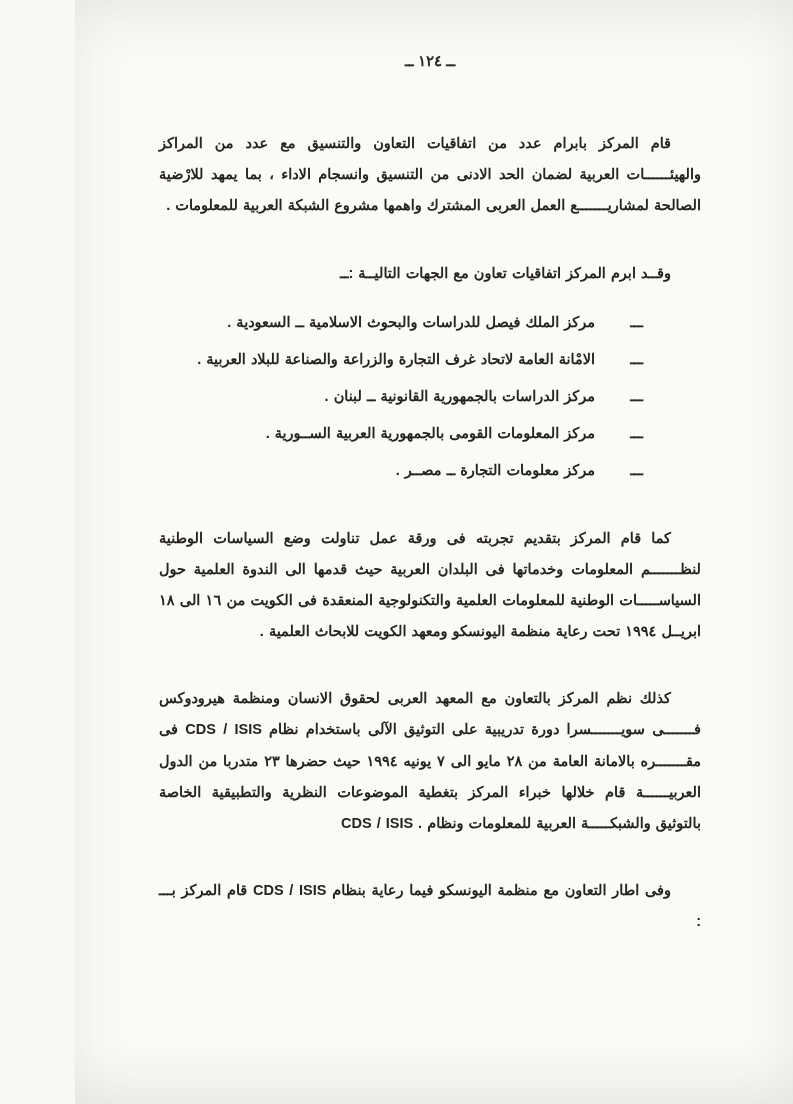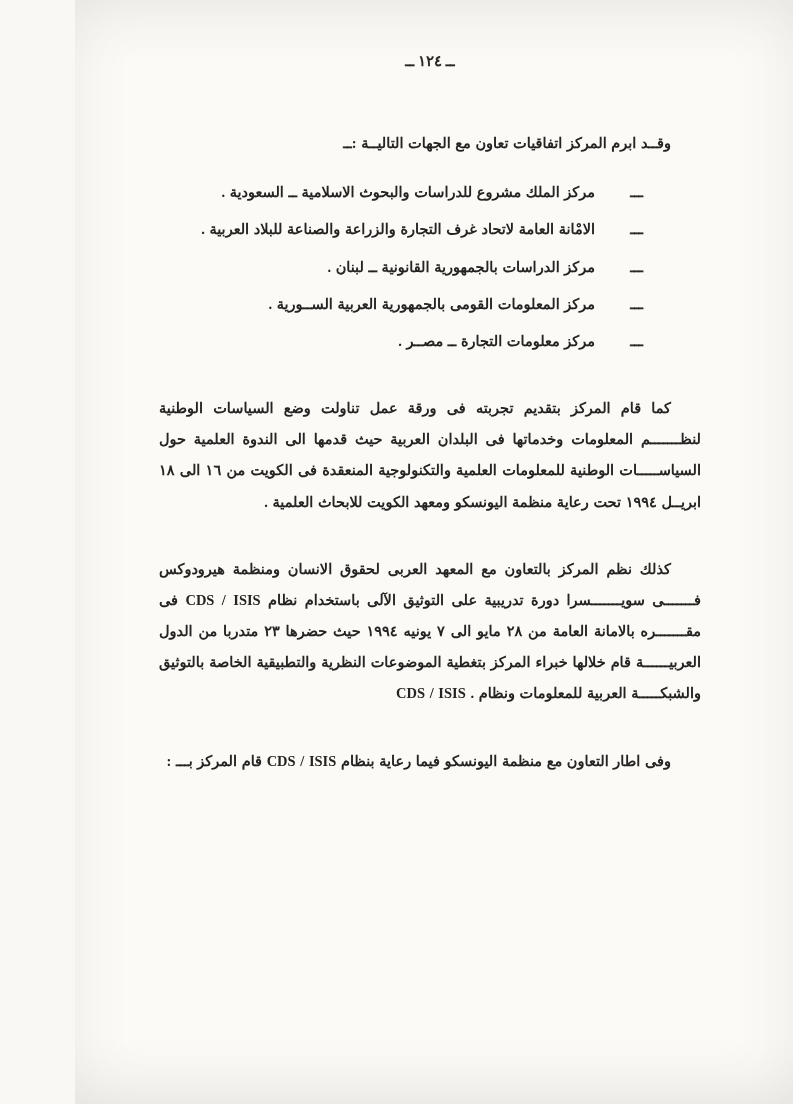--- a/index.html
+++ b/index.html
@@ -12,21 +12,21 @@
     background: #f9f8f5;
     overflow: hidden;
   }
   .scan-page {
     position: relative;
     width: 718px;
     height: 1104px;
     box-sizing: border-box;
     background: linear-gradient(180deg, #f6f5f1 0%, #fbfaf7 6%, #fbfaf7 94%, #f4f3ef 100%);
     box-shadow: inset 0 0 55px rgba(90,85,75,0.10);
-    font-family: Liberation Serif, serif;
+    font-family: Liberation Sans, sans-serif;
     color: #262422;
     direction: rtl;
     padding: 52px 92px 60px 84px;
     font-weight: 700;
   }
   .page-number {
     text-align: center;
     font-size: 15px;
     letter-spacing: 1px;
     margin: 0 0 58px 0;
@@ -72,27 +72,28 @@
     flex: 1 1 auto;
   }
 </style>
 </head>
 <body>
 
 <div class="scan-page">
 
   <div class="page-number">ــ ١٢٤ ــ</div>
 
+  <p class="para">قام المركز بابرام عدد من اتفاقيات التعاون والتنسيق مع عدد من المراكز والهيئــــــات العربية لضمان الحد الادنى من التنسيق وانسجام الاداء ، بما يمهد للارْضية الصالحة لمشاريـــــــع العمل العربى المشترك واهمها مشروع الشبكة العربية للمعلومات .</p>
 
   <p class="para lead gap-lg">وقــد ابرم المركز اتفاقيات تعاون مع الجهات التاليــة :ــ</p>
 
   <ul class="agreements-list">
     <li class="list-item">
       <span class="dash-bullet">ـــ</span>
-      <span class="li-text">مركز الملك مشروع للدراسات والبحوث الاسلامية ــ السعودية .</span>
+      <span class="li-text">مركز الملك فيصل للدراسات والبحوث الاسلامية ــ السعودية .</span>
     </li>
     <li class="list-item">
       <span class="dash-bullet">ـــ</span>
       <span class="li-text">الامْانة العامة لاتحاد غرف التجارة والزراعة والصناعة للبلاد العربية .</span>
     </li>
     <li class="list-item">
       <span class="dash-bullet">ـــ</span>
       <span class="li-text">مركز الدراسات بالجمهورية القانونية ــ لبنان .</span>
     </li>
     <li class="list-item">

